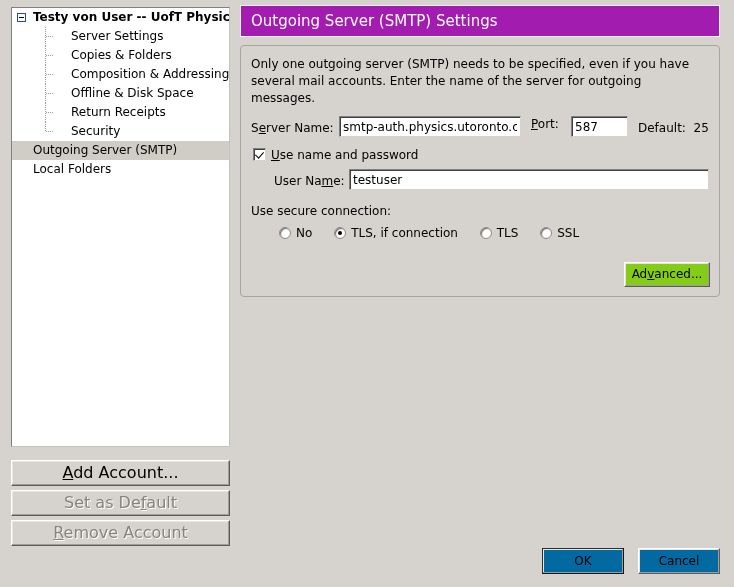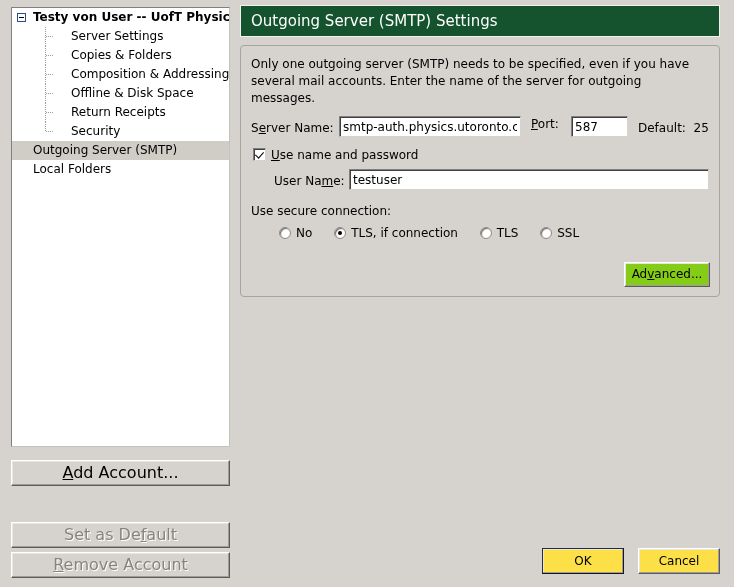--- a/index.html
+++ b/index.html
@@ -129,42 +129,41 @@
     background: #d6d3ce;
     border: 1px solid;
     border-color: #ffffff #5b5b5b #5b5b5b #ffffff;
     box-shadow: inset -1px -1px 0 #9d9d99, inset 1px 1px 0 #e8e6e2;
     box-sizing: border-box;
     color: #000000;
   }
   .left-btn.disabled {
     color: #87847f;
     text-shadow: 1px 1px 0 #ffffff;
-    margin-top: 32px;
   }
   #btn-add-account  { top: 453px; }
   #btn-set-default  { top: 483px; }
   #btn-remove-acct  { top: 513px; }
 
   
   #right-pane {
     position: absolute;
     left: 240px;
     top: 5px;
     width: 484px;
     height: 300px;
   }
 
   #pane-header {
     position: absolute;
     left: 0;
     top: 0;
     width: 480px;
     height: 32px;
-    background: #14532d;
+    background: #a21caf;
     border: 1px solid #f2f1ef;
     box-sizing: border-box;
     color: #ffffff;
     font-size: 15px;
     line-height: 30px;
     padding-left: 10px;
     font-weight: normal;
   }
 
   #smtp-group {
@@ -311,21 +310,21 @@
   }
 
   
   .dlg-btn {
     position: absolute;
     width: 82px;
     height: 26px;
     line-height: 24px;
     text-align: center;
     font-size: 12px;
-    background: #fde047;
+    background: #0369a1;
     border: 1px solid;
     border-color: #ffffff #5b5b5b #5b5b5b #ffffff;
     box-shadow: inset -1px -1px 0 #9d9d99, inset 1px 1px 0 #e8e6e2;
     box-sizing: border-box;
   }
   #btn-ok {
     left: 542px;
     top: 548px;
     border-color: #2d2d2d #161616 #161616 #2d2d2d;
     box-shadow: inset -1px -1px 0 #9d9d99, inset 1px 1px 0 #e8e6e2,

